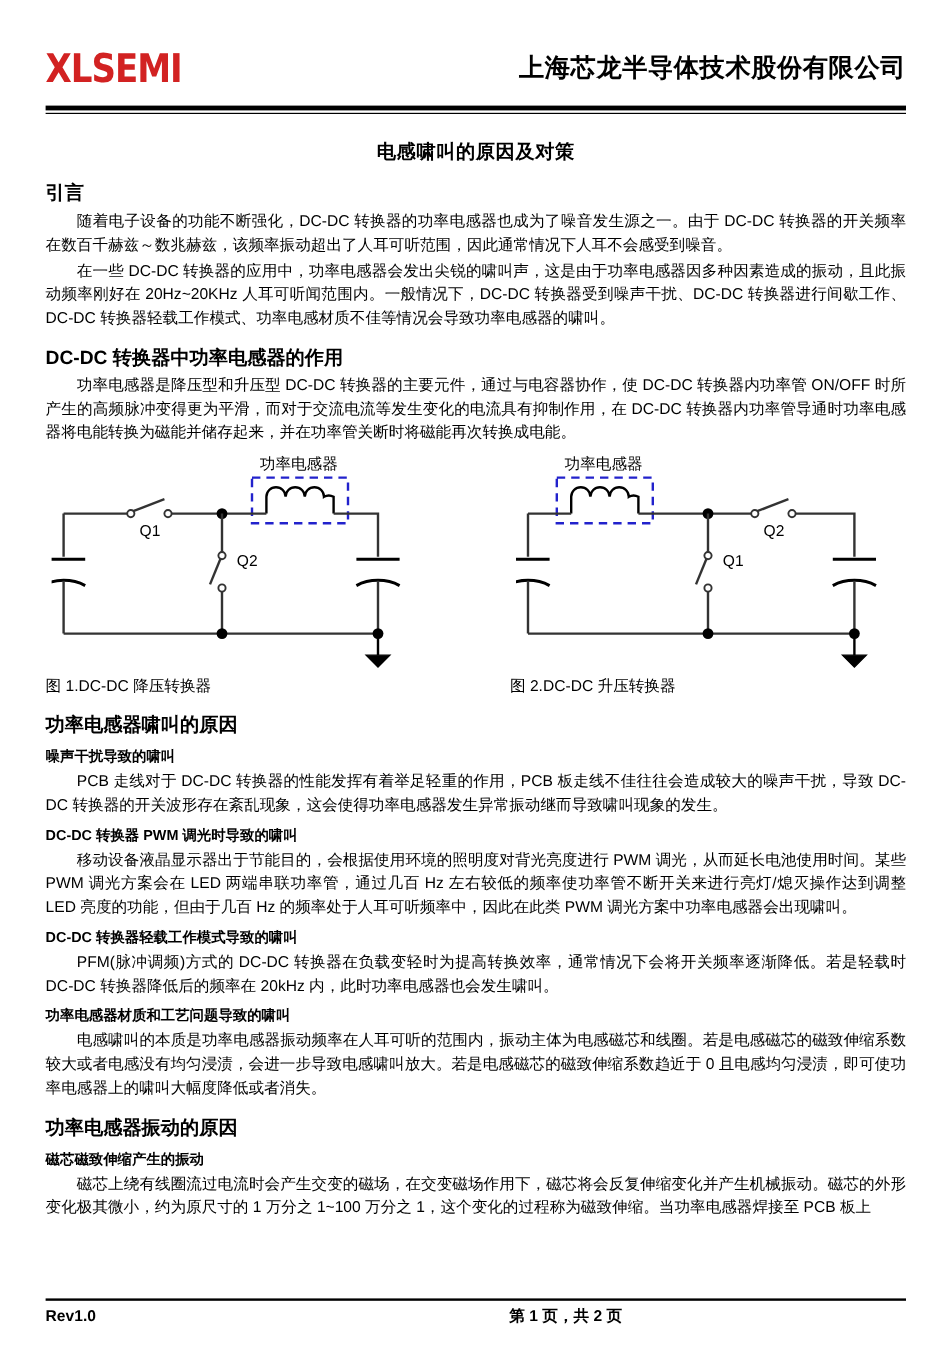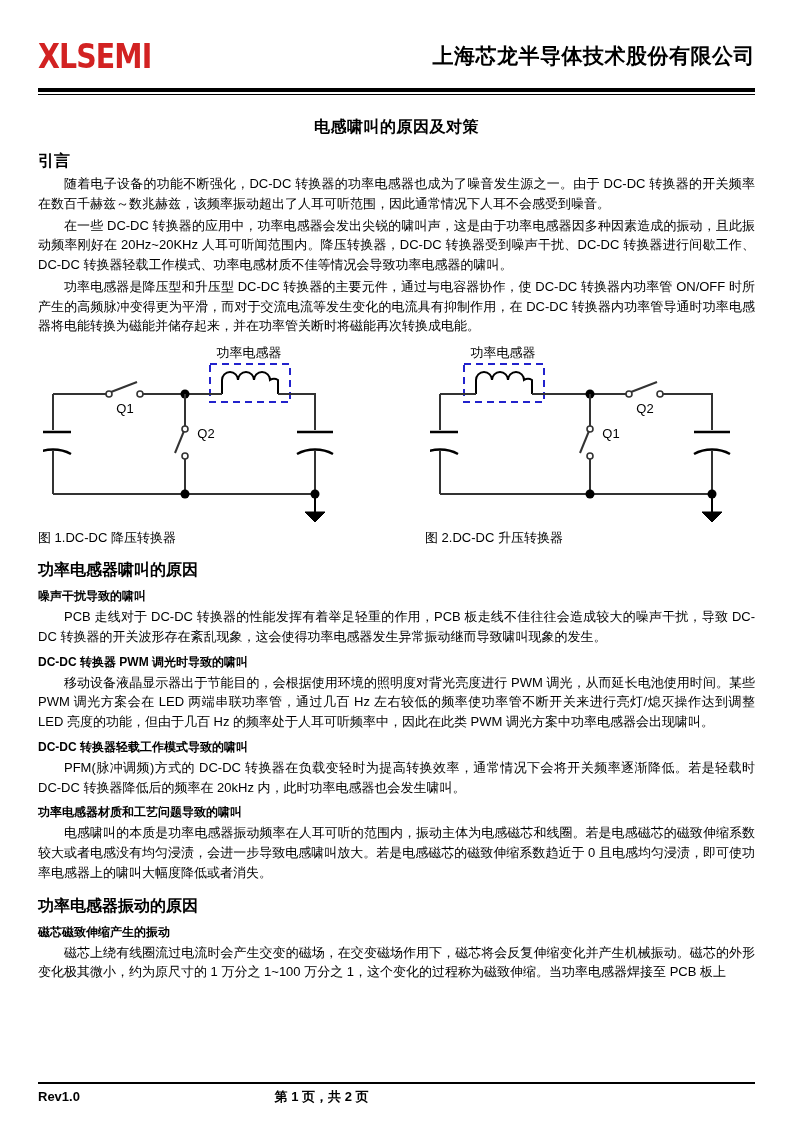--- a/index.html
+++ b/index.html
@@ -111,40 +111,41 @@
     border-top: 2px solid #000;
     margin-bottom: 4px;
   }
   .footer-row {
     display: flex;
     align-items: baseline;
     font-size: 13px;
     font-weight: bold;
   }
   .footer-rev { width: 33%; text-align: left; }
-  .footer-page { width: 34%; text-align: left; white-space: nowrap; }
+  .footer-page { width: 34%; text-align: right; white-space: nowrap; }
   .footer-right { width: 33%; }
 </style>
 </head>
 <body>
 
 <div class="page">
 
   <div class="header">
     <div class="logo">XLSEMI</div>
     <div class="company">上海芯龙半导体技术股份有限公司</div>
   </div>
   <div class="header-rule"></div>
 
   <div class="doc-title">电感啸叫的原因及对策</div>
 
   <h2 class="section">引言</h2>
   <p class="body">随着电子设备的功能不断强化，DC-DC 转换器的功率电感器也成为了噪音发生源之一。由于 DC-DC 转换器的开关频率在数百千赫兹～数兆赫兹，该频率振动超出了人耳可听范围，因此通常情况下人耳不会感受到噪音。</p>
-  <p class="body">在一些 DC-DC 转换器的应用中，功率电感器会发出尖锐的啸叫声，这是由于功率电感器因多种因素造成的振动，且此振动频率刚好在 20Hz~20KHz 人耳可听闻范围内。降压转换器，DC-DC 转换器受到噪声干扰、DC-DC 转换器进行间歇工作、DC-DC 转换器轻载工作模式、功率电感材质不佳等情况会导致功率电感器的啸叫。</p>
-
+  <p class="body">在一些 DC-DC 转换器的应用中，功率电感器会发出尖锐的啸叫声，这是由于功率电感器因多种因素造成的振动，且此振动频率刚好在 20Hz~20KHz 人耳可听闻范围内。一般情况下，DC-DC 转换器受到噪声干扰、DC-DC 转换器进行间歇工作、DC-DC 转换器轻载工作模式、功率电感材质不佳等情况会导致功率电感器的啸叫。</p>
+
+  <h2 class="section">DC-DC 转换器中功率电感器的作用</h2>
   <p class="body">功率电感器是降压型和升压型 DC-DC 转换器的主要元件，通过与电容器协作，使 DC-DC 转换器内功率管 ON/OFF 时所产生的高频脉冲变得更为平滑，而对于交流电流等发生变化的电流具有抑制作用，在 DC-DC 转换器内功率管导通时功率电感器将电能转换为磁能并储存起来，并在功率管关断时将磁能再次转换成电能。</p>
 
   <div class="figures">
 
     <div class="figure">
       <svg width="320" height="185" viewBox="0 0 320 185">
 
         <text x="206" y="15" font-family="Liberation Sans, sans-serif" font-size="13" text-anchor="middle">功率电感器</text>
 
         <rect x="167" y="22" width="80" height="38" fill="none" stroke="#2222cc" stroke-width="2" stroke-dasharray="7,5"></rect>

